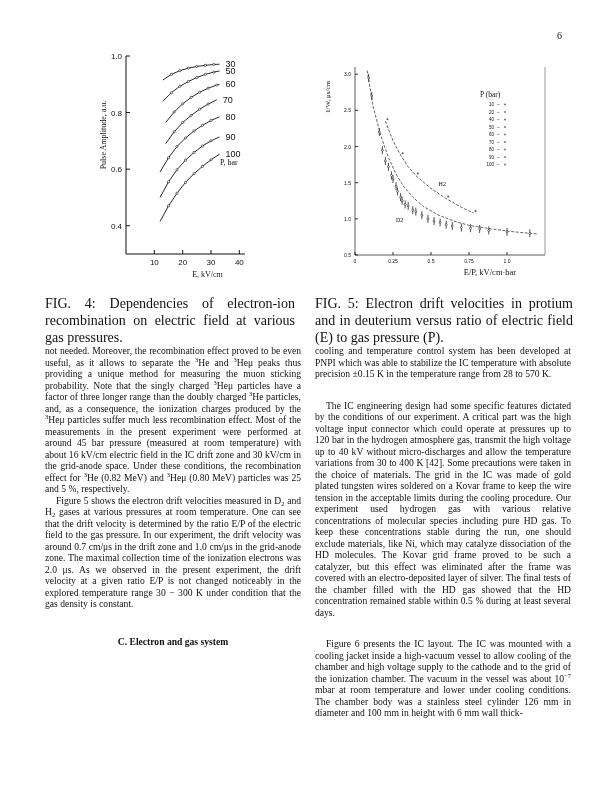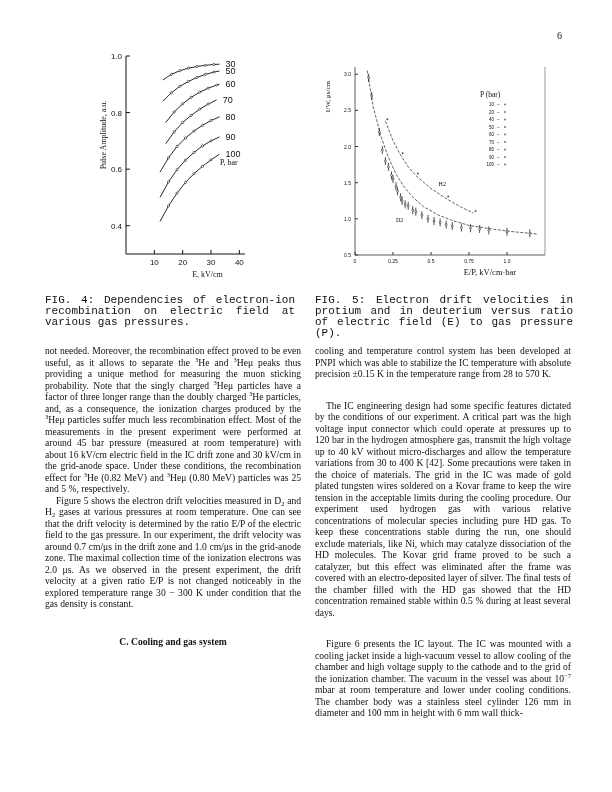--- a/index.html
+++ b/index.html
@@ -1,21 +1,21 @@
 <!DOCTYPE html>
 <html><head>
 <meta charset="utf-8">
 <style>
   html, body { margin:0; padding:0; background:#fff; }
   body { width:612px; height:792px; position:relative; overflow:hidden;
          font-family:"Liberation Serif","DejaVu Serif",serif; color:#111; }
   .page-num { position:absolute; left:557px; top:30px; font-size:10px; }
   .fig { position:absolute; }
   .fig svg { display:block; }
-  .caption { position:absolute; font-size:11px; line-height:11px; text-align:justify;font-family:Liberation Mono, monospace; }
+  .caption { position:absolute; font-size:14px; line-height:17px; text-align:justify; }
   .col { position:absolute; font-size:9.6px; line-height:11.5px; text-align:justify; hyphens:manual; }
   .col p { margin:0; text-indent:0; }
   .col p.ind { text-indent:11px; }
   .col p.gap { margin-top:20px; }
   .sec-head { text-align:center; font-weight:bold; font-size:9.6px; margin:26px 0 20px 0; }
   sup { font-size:6.5px; vertical-align:4px; line-height:0; }
   sub { font-size:6.5px; vertical-align:-2px; line-height:0; }
   .ax-text { font-family:"Liberation Serif","DejaVu Serif",serif; fill:#111; }
   .ax-sans { font-family:"Liberation Sans","DejaVu Sans",sans-serif; fill:#111; }
 </style>
@@ -233,21 +233,21 @@
 <div class="caption" style="left:45px; top:295px; width:250px;">FIG. 4: Dependencies of electron-ion recombination on electric field at various gas pressures.</div>
 <div class="caption" style="left:315px; top:295px; width:258px;">FIG. 5: Electron drift velocities in protium and in deuterium versus ratio of electric field (E) to gas pressure (P).</div>
 
 <div class="col" style="left:45px; top:345px; width:256px;">
   <p>
     <span>not needed. Moreover, the recombination effect proved to be even useful, as it allows to separate the </span><sup>3</sup><span>He and </span><sup>3</sup><span>Heμ peaks thus providing a unique method for measuring the muon sticking probability. Note that the singly charged </span><sup>3</sup><span>Heμ particles have a factor of three longer range than the doubly charged </span><sup>3</sup><span>He particles, and, as a consequence, the ionization charges produced by the </span><sup>3</sup><span>Heμ particles suffer much less recombination effect. Most of the measurements in the present experiment were performed at around 45 bar pressure (measured at room temperature) with about 16 kV/cm electric field in the IC drift zone and 30 kV/cm in the grid-anode space. Under these conditions, the recombination effect for </span><sup>3</sup><span>He (0.82 MeV) and </span><sup>3</sup><span>Heμ (0.80 MeV) particles was 25 and 5 %, respectively.</span>
   </p>
   <p class="ind">
     <span>Figure 5 shows the electron drift velocities measured in D</span><sub>2</sub><span> and H</span><sub>2</sub><span> gases at various pressures at room temperature. One can see that the drift velocity is determined by the ratio E/P of the electric field to the gas pressure. In our experiment, the drift velocity was around 0.7 cm/μs in the drift zone and 1.0 cm/μs in the grid-anode zone. The maximal collection time of the ionization electrons was 2.0 μs. As we observed in the present experiment, the drift velocity at a given ratio E/P is not changed noticeably in the explored temperature range 30 − 300 K under condition that the gas density is constant.</span>
   </p>
-  <div class="sec-head">C.   Cooling and gas system</div>
+  <div class="sec-head">C.   Electron and gas system</div>
 </div>
 
 <div class="col" style="left:315px; top:345px; width:256px;">
   <p>cooling and temperature control system has been developed at PNPI which was able to stabilize the IC temperature with absolute precision ±0.15 K in the temperature range from 28 to 570 K.</p>
   <p class="ind gap">The IC engineering design had some specific features dictated by the conditions of our experiment. A critical part was the high voltage input connector which could operate at pressures up to 120 bar in the hydrogen atmosphere gas, transmit the high voltage up to 40 kV without micro-discharges and allow the temperature variations from 30 to 400 K [42]. Some precautions were taken in the choice of materials. The grid in the IC was made of gold plated tungsten wires soldered on a Kovar frame to keep the wire tension in the acceptable limits during the cooling procedure. Our experiment used hydrogen gas with various relative concentrations of molecular species including pure HD gas. To keep these concentrations stable during the run, one should exclude materials, like Ni, which may catalyze dissociation of the HD molecules. The Kovar grid frame proved to be such a catalyzer, but this effect was eliminated after the frame was covered with an electro-deposited layer of silver. The final tests of the chamber filled with the HD gas showed that the HD concentration remained stable within 0.5 % during at least several days.</p>
   <p class="ind gap">
     <span>Figure 6 presents the IC layout. The IC was mounted with a cooling jacket inside a high-vacuum vessel to allow cooling of the chamber and high voltage supply to the cathode and to the grid of the ionization chamber. The vacuum in the vessel was about 10</span><sup>−7</sup><span> mbar at room temperature and lower under cooling conditions. The chamber body was a stainless steel cylinder 126 mm in diameter and 100 mm in height with 6 mm wall thick-</span>
   </p>
 </div>
 

